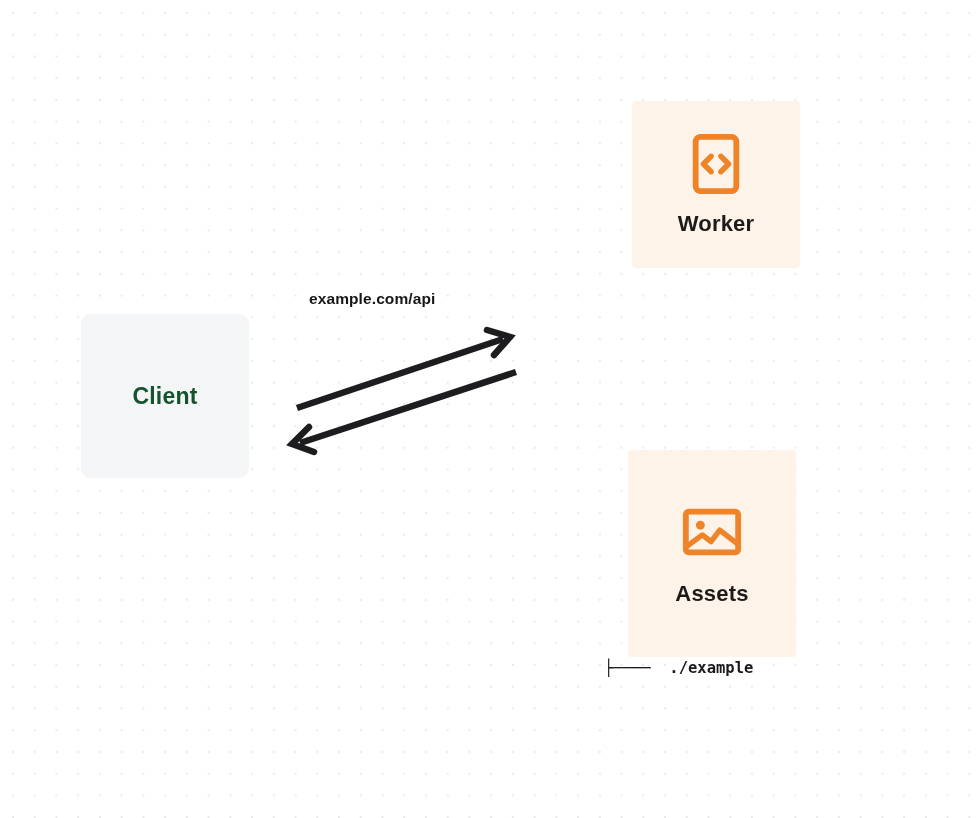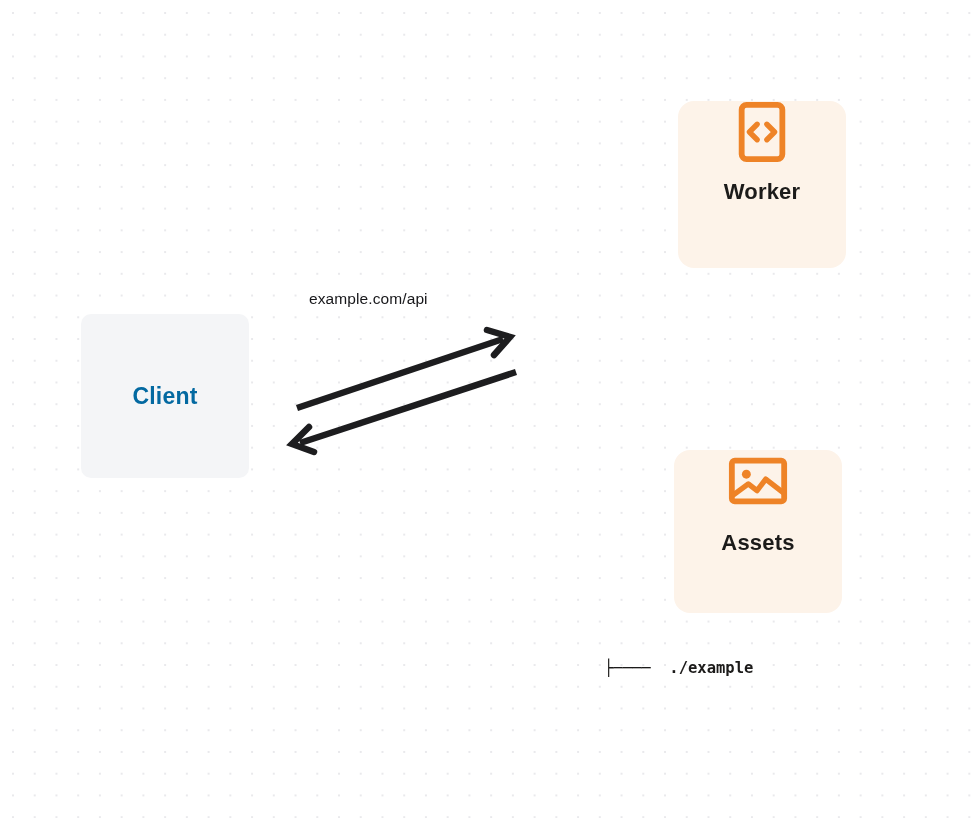--- a/index.html
+++ b/index.html
@@ -28,41 +28,41 @@
     height: 164px;
     background: #f4f5f7;
     border-radius: 10px;
     display: flex;
     align-items: center;
     justify-content: center;
   }
   .client-label {
     font-size: 23px;
     font-weight: bold;
-    color: #0369a1;
+    color: #14532d;
     letter-spacing: 0.2px;
   }
 
   
   .arrows-layer {
     position: absolute;
     left: 0;
     top: 0;
     width: 980px;
     height: 818px;
     pointer-events: none;
   }
 
   
   .request-label {
     position: absolute;
     left: 309px;
     top: 290px;
     font-size: 15.5px;
-    font-weight: normal;
+    font-weight: bold;
     color: #17171a;
     letter-spacing: 0.1px;
     white-space: nowrap;
   }
 
   
   .project-group {
     position: absolute;
     left: 560px;
     top: 33px;
@@ -81,38 +81,37 @@
     font-size: 24px;
     font-weight: bold;
     color: #ee8327;
     letter-spacing: 0.2px;
   }
 
   
   .card {
     position: absolute;
     background: #fdf3e9;
-    border-radius: 16px;
+    border-radius: 4px;
     display: flex;
     flex-direction: column;
     align-items: center;
-    justify-content: flex-start;
-    margin-left: 46px;
+    justify-content: center;
   }
   .card-worker {
     left: 632px;
     top: 101px;
     width: 168px;
     height: 167px;
   }
   .card-assets {
     left: 628px;
     top: 450px;
     width: 168px;
-    height: 163px;
+    height: 207px;
   }
   .card-icon {
     width: 62px;
     height: 62px;
     display: block;
   }
   .card-worker .card-icon { margin-bottom: 16px; }
   .card-assets .card-icon { margin-bottom: 18px; }
   .card-label {
     font-size: 22px;

